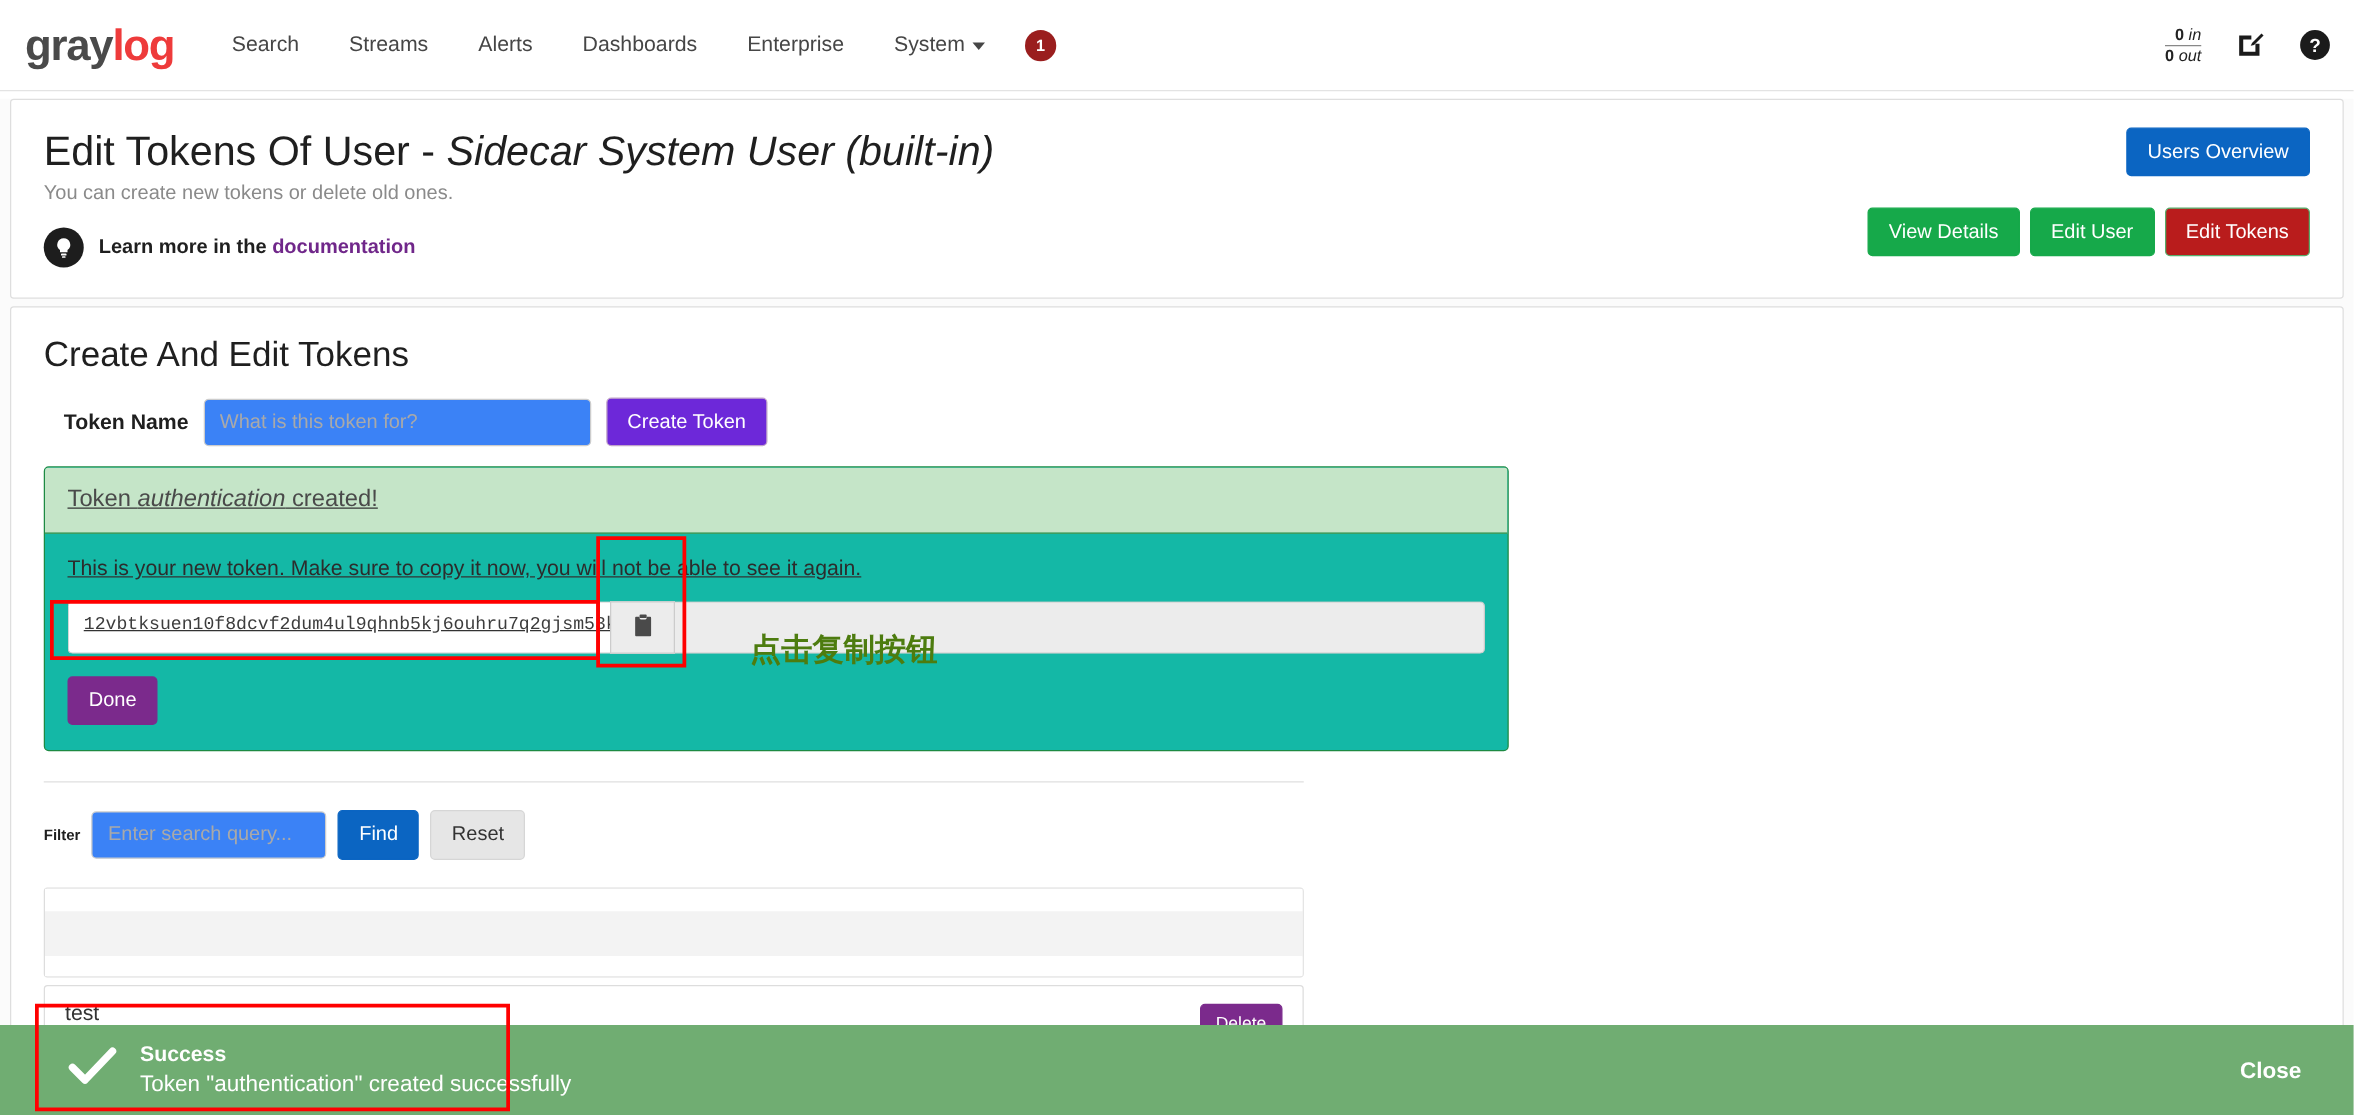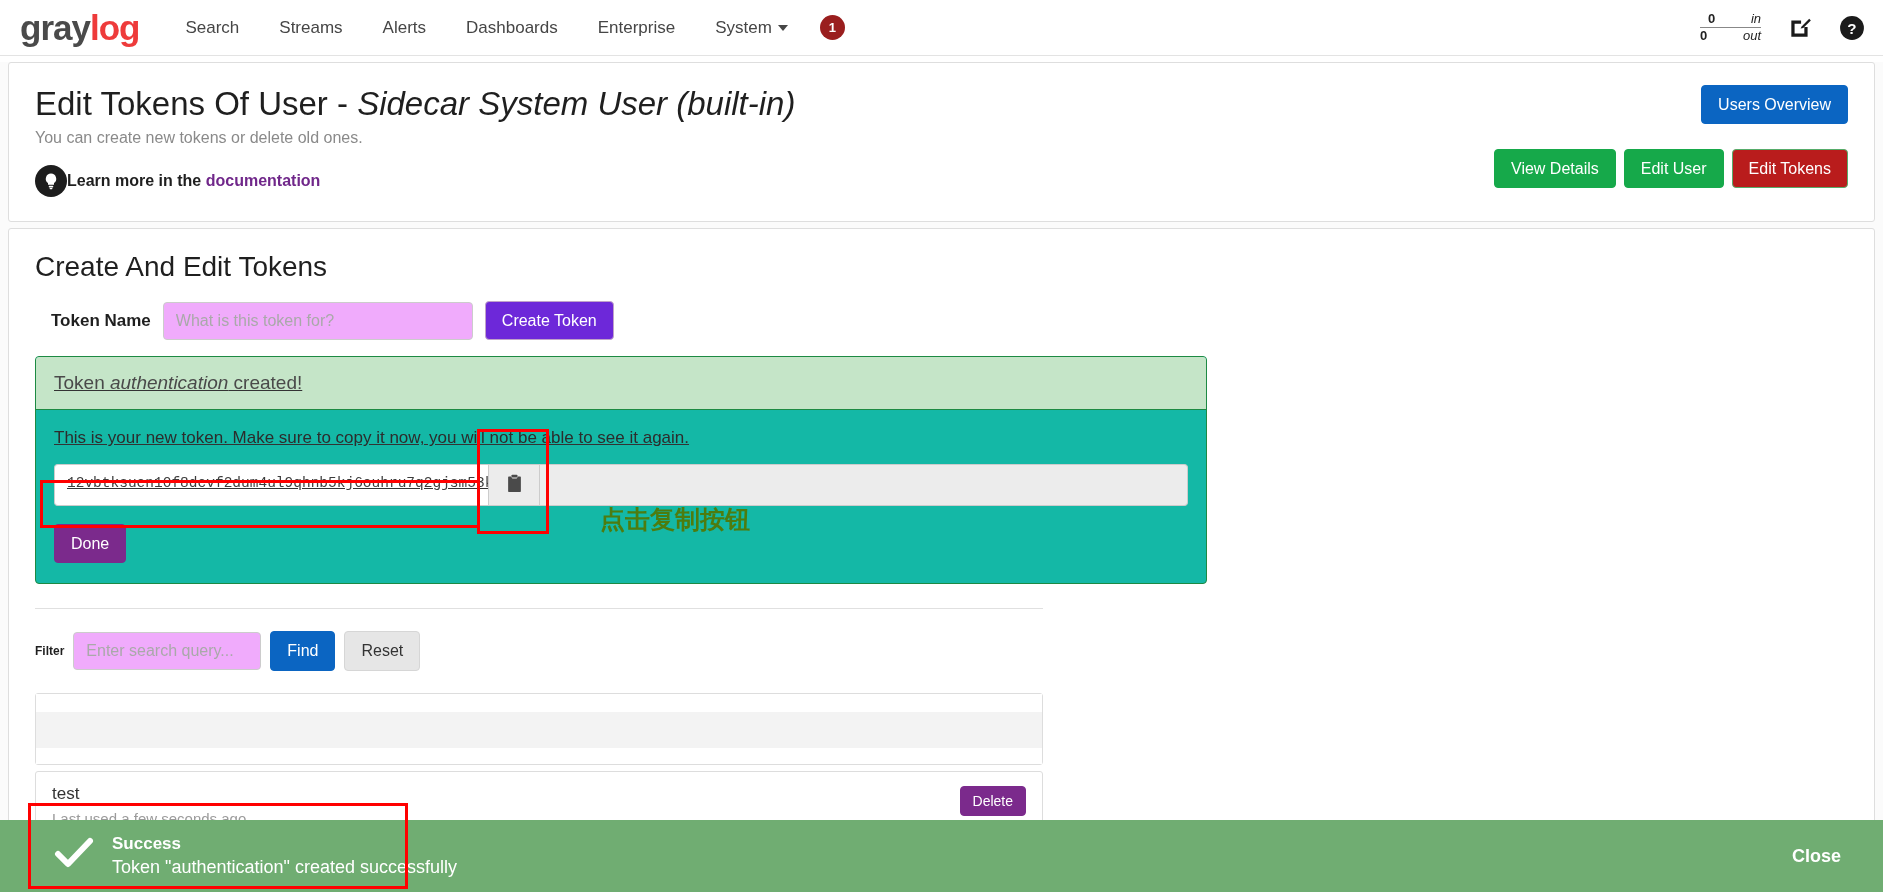--- a/index.html
+++ b/index.html
@@ -9,21 +9,21 @@
     overflow: hidden;
     background: #ffffff;
     font-family: "Liberation Sans", sans-serif;
     color: #333333;
   }
   .page { position: relative; width: 1883px; height: 892px; background: #ffffff; }
 
   
   .navbar {
     position: relative;
-    height: 56px;
+    height: 73px;
     background: #ffffff;
     border-bottom: 1px solid #e3e3e3;
     display: flex;
     align-items: center;
     padding: 0 18px 0 20px;
   }
   .brand { display: flex; align-items: center; margin-right: 26px; }
   .brand-text {
     font-size: 35px; font-weight: bold; letter-spacing: -1px;
     line-height: 1;
@@ -58,21 +58,21 @@
     margin-left: auto;
     display: flex; align-items: center; gap: 26px;
   }
   .throughput {
     text-align: right; line-height: 1.05; font-size: 13px; color: #222;
   }
   .throughput .tp-row { white-space: nowrap; }
   .throughput .tp-row.top { border-bottom: 1px solid #888; padding-bottom: 1px; }
   .throughput .tp-row.bot { padding-top: 1px; }
   .tp-num { font-weight: bold; }
-  .tp-unit { font-style: italic; margin-left: 32px; }
+  .tp-unit { font-style: italic; }
   .nav-icon-btn {
     display: inline-flex; align-items: center; justify-content: center;
     color: #1b1b1b; background: none; border: none; cursor: pointer;
     padding: 0;
   }
 
   
   .content { padding: 0 8px; background: #fbfbfb; }
   .card {
     background: #ffffff;
@@ -87,21 +87,21 @@
     font-size: 33px;
     font-weight: normal;
     color: #1f1f1f;
     margin: 0 0 6px 0;
     line-height: 1.15;
   }
   .page-title .username { font-style: italic; }
   .page-subtitle {
     font-size: 16px; color: #8a8a8a; margin: 0 0 18px 0;
   }
-  .learn-row { display: flex; align-items: center; }
+  .learn-row { display: flex; align-items: center; gap: 12px; }
   .bulb-circle {
     width: 32px; height: 32px; border-radius: 50%;
     background: #1d1d1d; color: #fff;
     display: inline-flex; align-items: center; justify-content: center;
     flex: 0 0 auto;
   }
   .learn-text { font-size: 16px; font-weight: bold; color: #1f1f1f; }
   .doc-link { color: #70278a; text-decoration: none; font-weight: bold; }
 
   .header-actions-top {
@@ -136,21 +136,21 @@
   }
   .form-row { display: flex; align-items: center; gap: 12px; }
   .form-label { font-size: 17px; font-weight: bold; color: #1f1f1f; margin-left: 16px; }
   .text-input {
     font-family: "Liberation Sans", sans-serif;
     font-size: 16px;
     padding: 8px 12px;
     border: 1px solid #cccccc;
     border-radius: 4px;
     color: #333;
-    background: #f0abfc;
+    background: #3b82f6;
     outline: none;
   }
   .text-input::placeholder { color: #a9a9a9; }
   #token-name-input { width: 310px; height: 38px; }
 
   
   .token-panel {
     margin-top: 16px;
     border: 1px solid #1d8a43;
     border-radius: 4px;

